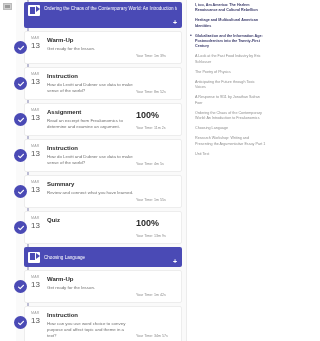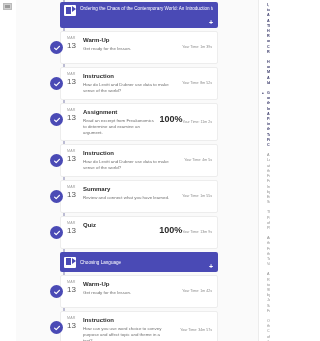--- a/index.html
+++ b/index.html
@@ -7,21 +7,20 @@
     width:270px; height:341px;
     background:#ffffff;
     font-family:"Liberation Sans", sans-serif;
     overflow:hidden;
   }
   #app {
     position:relative;
     width:270px; height:341px;
     display:flex;
     background:#fafafa;
-    gap:36px;
   }
 
   
   .rail {
     width:16px; flex:0 0 16px;
     background:#ffffff;
     position:relative;
   }
   .rail-icon {
     position:absolute; top:3px; left:3px;
@@ -128,22 +127,22 @@
   .body{ flex:1; min-width:0; padding-right:2px;}
   .act-title{
     font-size:6px; font-weight:bold; color:#2b2b2b;
     line-height:8px; margin-bottom:2px;
   }
   .act-desc{
     font-size:4.4px; color:#707070; line-height:6px;
   }
   .meta{
     flex:0 0 40px;
-    display:flex; flex-direction:row;
-    align-items:center; justify-content:flex-end;
+    display:flex; flex-direction:column;
+    align-items:flex-start; justify-content:flex-end;
   }
   .score{
     font-size:9px; color:#2b2b2b; font-weight:bold;
     line-height:10px; margin-bottom:6px;
   }
   .ytime{
     font-size:3.6px; color:#8a8a8a; line-height:5px;
     white-space:nowrap;
   }
   .meta.no-score{ justify-content:flex-end; }

